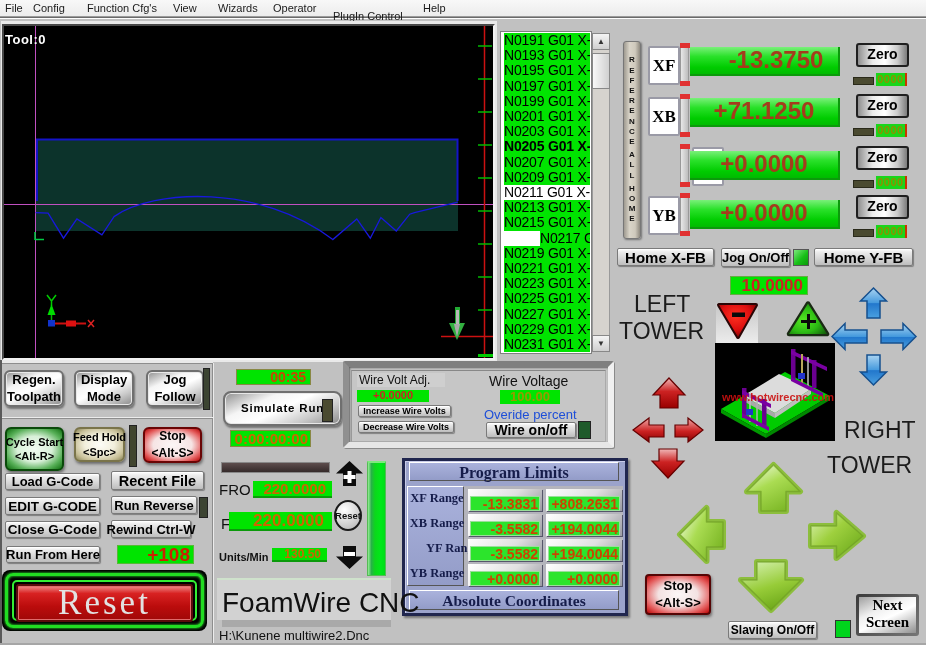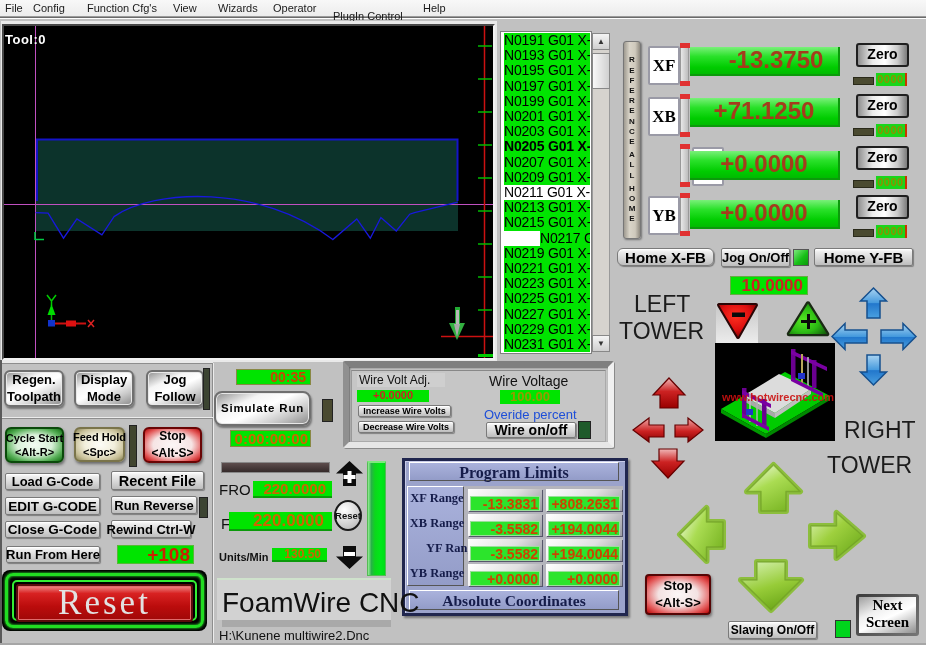--- a/index.html
+++ b/index.html
@@ -203,21 +203,21 @@
 <div class="zero" style="left:856px;top:94px;">Zero</div>
 <div class="abs" style="left:853px;top:128px;width:21px;height:8px;background:#4a4a30;border:1px solid #2a2a1a;"></div>
 <div class="abs" style="left:876px;top:124px;width:31px;height:13px;background:#1ad61a;color:#8f8f00;font-weight:bold;font-size:11px;text-align:center;line-height:12px;border-right:2px solid #cc3300;letter-spacing:0.5px;">0000</div>
 <div class="zero" style="left:856px;top:146px;">Zero</div>
 <div class="abs" style="left:853px;top:180px;width:21px;height:8px;background:#4a4a30;border:1px solid #2a2a1a;"></div>
 <div class="abs" style="left:876px;top:176px;width:31px;height:13px;background:#1ad61a;color:#8f8f00;font-weight:bold;font-size:11px;text-align:center;line-height:12px;border-right:2px solid #cc3300;letter-spacing:0.5px;">0000</div>
 <div class="zero" style="left:856px;top:195px;">Zero</div>
 <div class="abs" style="left:853px;top:229px;width:21px;height:8px;background:#4a4a30;border:1px solid #2a2a1a;"></div>
 <div class="abs" style="left:876px;top:225px;width:31px;height:13px;background:#1ad61a;color:#8f8f00;font-weight:bold;font-size:11px;text-align:center;line-height:12px;border-right:2px solid #cc3300;letter-spacing:0.5px;">0000</div>
 
-<div class="btn" style="left:617px;top:248px;width:97px;height:18px;font-size:15px;border-radius:6px;">Home X-FB</div>
+<div class="btn" style="left:617px;top:248px;width:97px;height:18px;font-size:15px;">Home X-FB</div>
 <div class="btn" style="left:721px;top:248px;width:69px;height:19px;font-size:13px;">Jog On/Off</div>
 <div class="abs" style="left:793px;top:249px;width:16px;height:17px;background:linear-gradient(135deg,#7ee87e 0%,#18c018 55%,#0a9a0a 100%);border:1px solid #555;"></div>
 <div class="btn" style="left:814px;top:248px;width:99px;height:18px;font-size:15px;">Home Y-FB</div>
 
 <div class="greenbox" style="left:730px;top:276px;width:78px;height:19px;font-size:17px;line-height:18px;color:#cc2222;border:1px solid #66aa44;padding-right:4px;">10.0000</div>
 
 <div class="abs" style="left:634px;top:291px;width:54px;height:22px;font-size:23px;color:#1c1c1c;white-space:nowrap;">LEFT</div>
 <div class="abs" style="left:619px;top:318px;width:88px;height:22px;font-size:23px;color:#1c1c1c;white-space:nowrap;">TOWER</div>
 
 <svg class="abs" style="left:713px;top:300px;" width="48" height="44" viewBox="0 0 48 44">
@@ -338,42 +338,42 @@
 <div class="abs" style="left:213px;top:363px;width:1px;height:282px;background:#ececec;"></div>
 
 <div class="mbtn" style="left:4px;top:370px;width:60px;height:37px;font-size:13px;">Regen.<br>Toolpath</div>
 <div class="mbtn" style="left:74px;top:370px;width:60px;height:37px;font-size:13px;">Display<br>Mode</div>
 <div class="mbtn" style="left:146px;top:370px;width:58px;height:37px;font-size:13px;">Jog<br>Follow</div>
 <div class="abs" style="left:203px;top:368px;width:7px;height:42px;background:#3c4432;border:1px solid #222;"></div>
 
 <div class="abs" style="left:0;top:417px;width:213px;height:1px;background:#ececec;"></div>
 <div class="abs" style="left:0;top:418px;width:213px;height:1px;background:#8d8d8d;"></div>
 
-<div class="glow" style="left:5px;top:427px;width:59px;height:36px;font-size:11px;background:radial-gradient(ellipse at center,#f2fbf2 0%,#d8f0d8 45%,#58b058 75%,#117011 100%);border:2px solid #0a4a0a;">Cycle Start<br>&lt;Alt-R&gt;</div>
+<div class="glow" style="left:5px;top:427px;width:59px;height:44px;font-size:11px;background:radial-gradient(ellipse at center,#f2fbf2 0%,#d8f0d8 45%,#58b058 75%,#117011 100%);border:2px solid #0a4a0a;">Cycle Start<br>&lt;Alt-R&gt;</div>
 <div class="glow" style="left:74px;top:427px;width:51px;height:35px;font-size:11px;background:radial-gradient(ellipse at center,#fdfdf8 0%,#f2efdc 45%,#c8c098 78%,#8a8458 100%);border:2px solid #7a744a;">Feed Hold<br>&lt;Spc&gt;</div>
 <div class="abs" style="left:129px;top:425px;width:8px;height:42px;background:#41452f;border:1px solid #222;"></div>
 <div class="glow" style="left:143px;top:427px;width:59px;height:36px;font-size:12px;line-height:1.4;background:radial-gradient(ellipse at center,#fbf6f6 0%,#f6e4e4 50%,#e35858 80%,#b40808 100%);border:2px solid #6a0505;">Stop<br>&lt;Alt-S&gt;</div>
 
 <div class="btn" style="left:5px;top:473px;width:95px;height:17px;font-size:13px;">Load G-Code</div>
 <div class="btn" style="left:111px;top:471px;width:93px;height:19px;font-size:14.5px;">Recent File</div>
 <div class="btn" style="left:5px;top:497px;width:95px;height:18px;font-size:13.5px;">EDIT G-CODE</div>
 <div class="btn" style="left:111px;top:496px;width:86px;height:18px;font-size:13px;">Run Reverse</div>
 <div class="abs" style="left:199px;top:497px;width:9px;height:21px;background:#3c4432;border:1px solid #222;"></div>
 <div class="btn" style="left:5px;top:521px;width:95px;height:17px;font-size:13.5px;">Close G-Code</div>
 <div class="btn" style="left:111px;top:520px;width:80px;height:18px;font-size:13px;">Rewind Ctrl-W</div>
 <div class="btn" style="left:6px;top:546px;width:94px;height:17px;font-size:13px;">Run From Here</div>
 <div class="greenbox" style="left:117px;top:545px;width:77px;height:19px;font-size:19px;line-height:18px;color:#cc2200;padding-right:3px;border:1px solid #55bb33;">+108</div>
 
 <div class="abs" style="left:2px;top:570px;width:205px;height:61px;background:#000;border-radius:8px;"></div>
 <div class="abs" style="left:5px;top:573px;width:199px;height:55px;border:3px solid #22dd22;border-radius:8px;box-shadow:0 0 3px #33ff33, inset 0 0 3px #33ff33;"></div>
 <div class="abs" style="left:12px;top:580px;width:185px;height:41px;border:2px solid #33ee33;border-radius:5px;"></div>
 <div class="abs" style="left:16px;top:584px;width:177px;height:38px;background:linear-gradient(180deg,#f08a8a 0%,#d82222 22%,#bb0c0c 60%,#a00808 100%);border:2px solid #5a0a0a;border-radius:3px;box-shadow:inset 0 0 0 1px #e06a6a;display:flex;align-items:center;justify-content:center;font-family:'Liberation Serif',serif;font-size:35px;letter-spacing:3px;color:#e2e2e2;">Reset</div>
 
 <div class="greenbox" style="left:236px;top:369px;width:75px;height:16px;font-size:14px;line-height:15px;padding-right:4px;border:1px solid #888844;color:#cc4400;">00:35</div>
-<div class="mbtn" style="left:214px;top:391px;width:97px;height:35px;font-size:11.5px;letter-spacing:0.8px;border-radius:8px;">Simulate Run</div>
+<div class="mbtn" style="left:223px;top:391px;width:119px;height:35px;font-size:11.5px;letter-spacing:0.8px;border-radius:8px;">Simulate Run</div>
 <div class="abs" style="left:322px;top:399px;width:11px;height:23px;background:#4a4a30;border:1px solid #222;"></div>
 <div class="greenbox" style="left:230px;top:430px;width:81px;height:17px;font-size:15px;line-height:16px;padding-right:2px;border:1px solid #888844;color:#cc6600;">0:00:00:00</div>
 
 <div class="abs" style="left:221px;top:462px;width:109px;height:11px;background:linear-gradient(180deg,#5d4d4d,#352a2a);border:1px solid #888;"></div>
 <div class="abs" style="left:219px;top:481px;width:36px;height:16px;font-size:15px;color:#111;">FRO</div>
 <div class="greenbox" style="left:253px;top:481px;width:79px;height:17px;font-size:15px;line-height:16px;color:#cc6600;padding-right:6px;border-bottom:2px solid #0b9a0b;">220.0000</div>
 <div class="abs" style="left:221px;top:515px;width:14px;height:16px;font-size:15px;color:#111;">F</div>
 <div class="greenbox" style="left:229px;top:512px;width:103px;height:19px;font-size:17px;line-height:18px;color:#cc6600;padding-right:8px;border-bottom:2px solid #0b9a0b;">220.0000</div>
 <div class="abs" style="left:219px;top:551px;width:52px;height:13px;font-size:11px;font-weight:bold;color:#111;">Units/Min</div>
 <div class="greenbox" style="left:272px;top:548px;width:55px;height:14px;font-size:12px;line-height:13px;color:#cc6600;padding-right:6px;border-bottom:2px solid #0b9a0b;">130.50</div>

